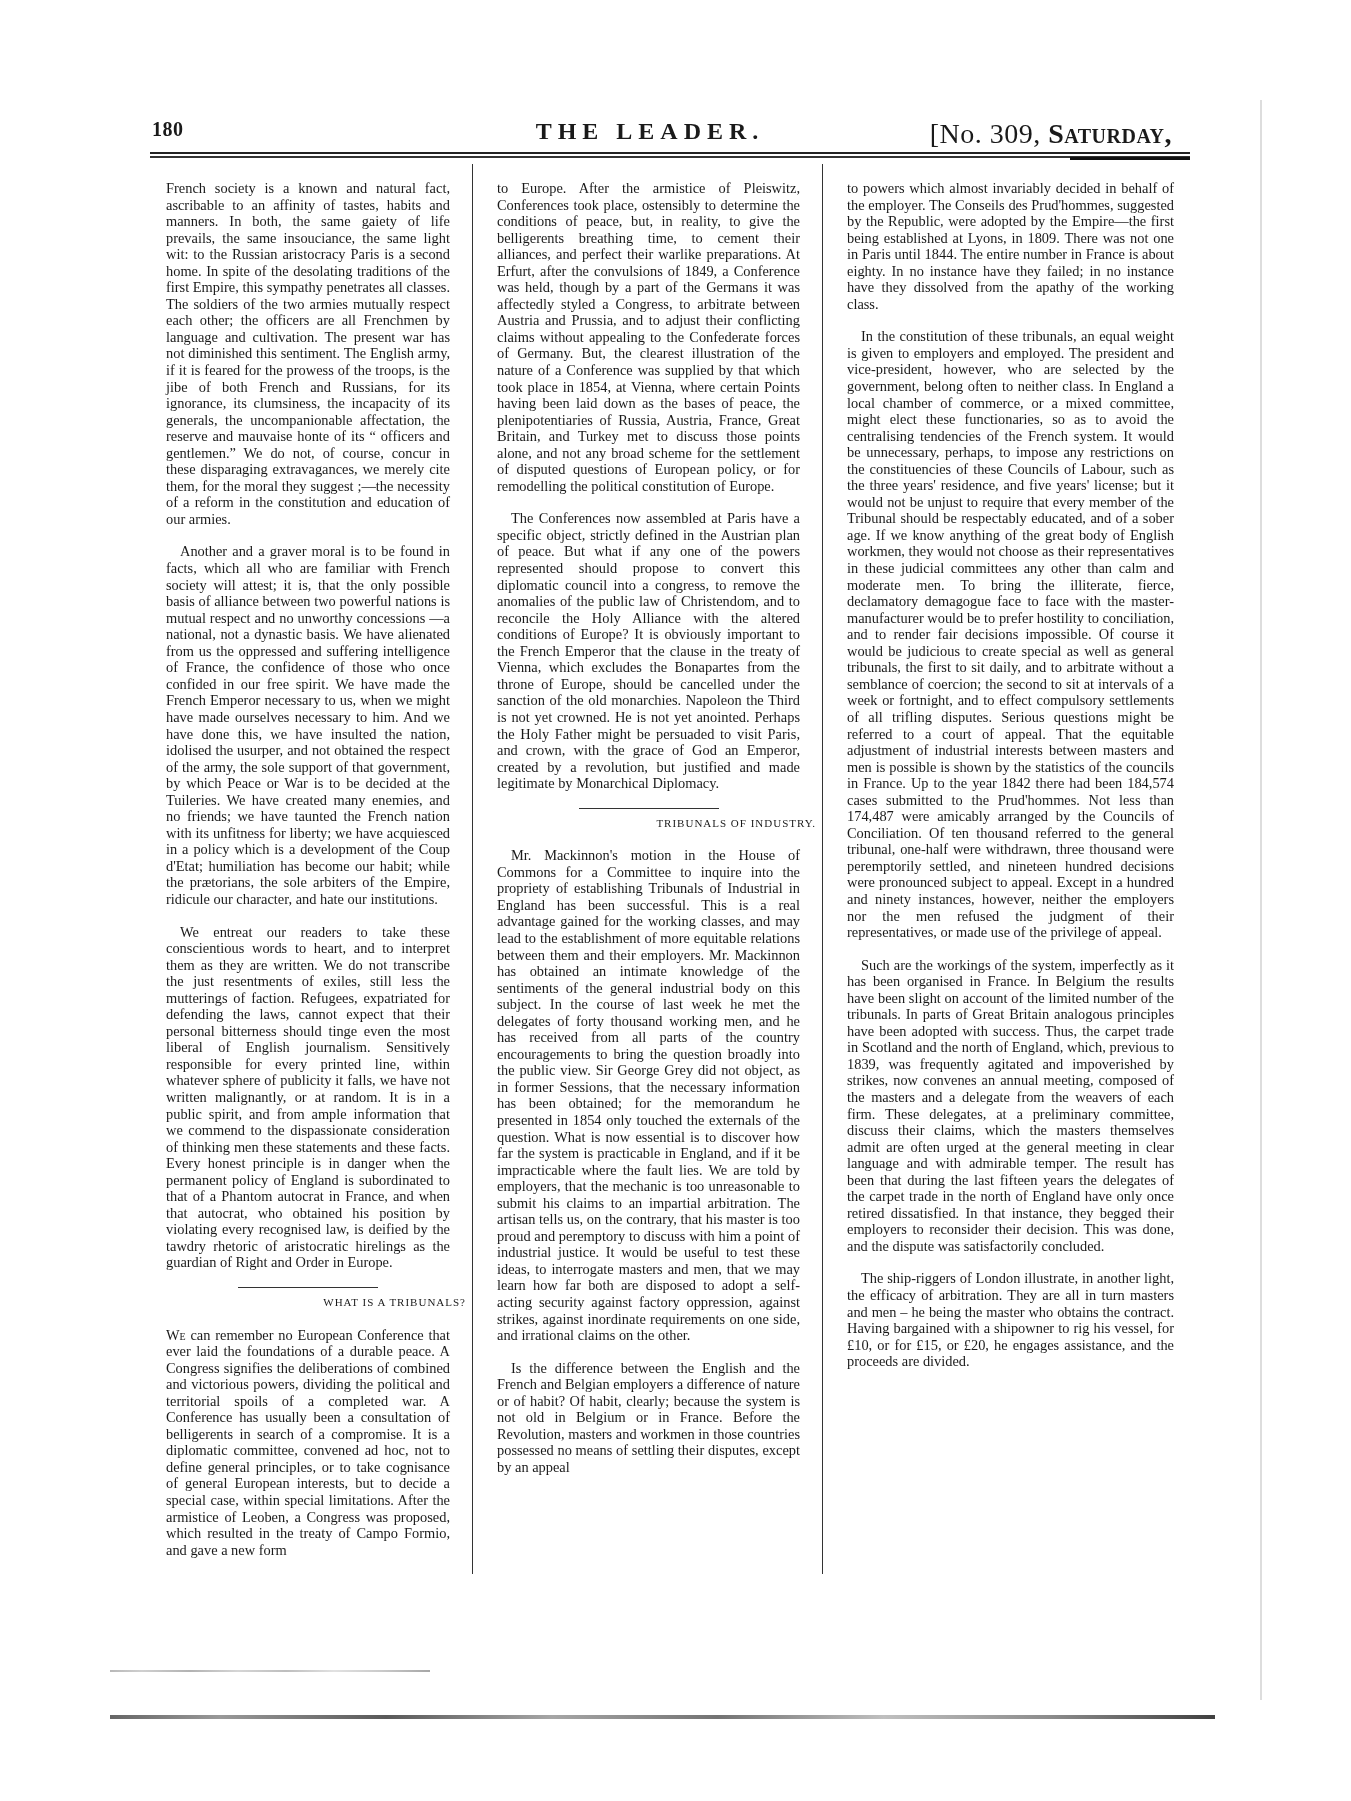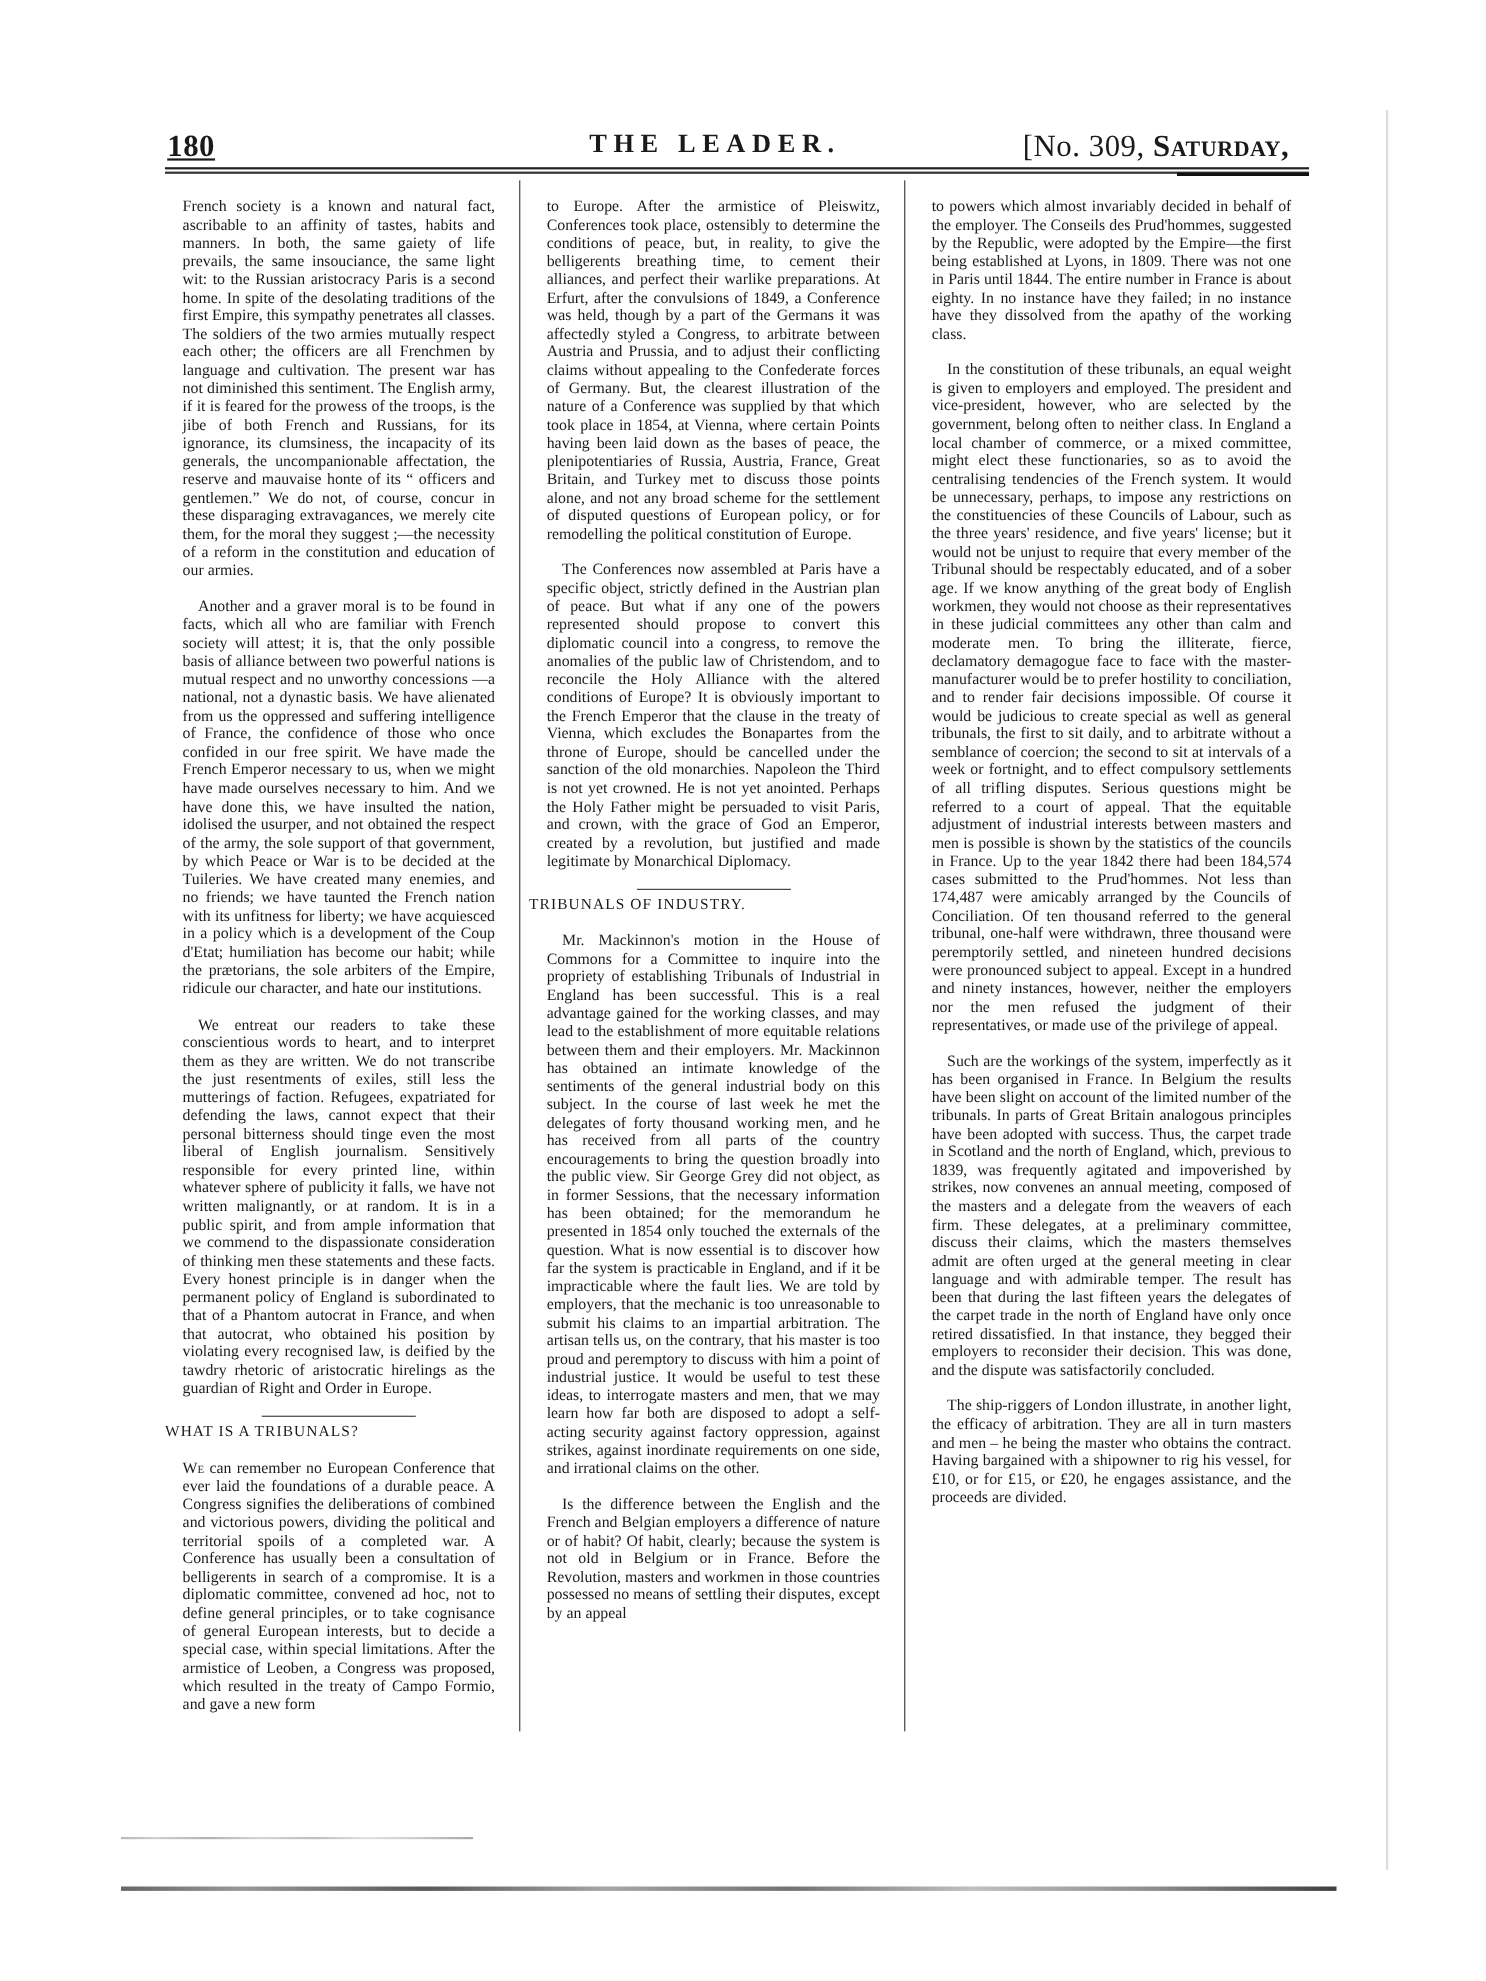--- a/index.html
+++ b/index.html
@@ -1,37 +1,37 @@
 <!DOCTYPE html>
 <html><head>
 <meta charset="utf-8">
 <style>
   html, body { margin: 0; padding: 0; background: #ffffff; }
   body { width: 1351px; height: 1801px; position: relative; overflow: hidden;
          font-family: "Liberation Serif", "DejaVu Serif", serif; color: #1a1a1a; }
   .page { position: absolute; left: 150px; top: 118px; width: 1040px; }
   .masthead { position: relative; height: 30px; }
-  .page-num { position: absolute; left: 2px; top: 0; font-size: 28px; font-weight: bold; letter-spacing: 0.5px; text-decoration: underline; }
+  .page-num { position: absolute; left: 2px; top: 0; font-size: 20px; font-weight: bold; letter-spacing: 0.5px; }
   .paper-title { position: absolute; left: 330px; top: 0; width: 340px; text-align: center;
                  font-size: 24px; font-weight: bold; letter-spacing: 6px; }
   .issue-info { position: absolute; right: 18px; top: 0; font-size: 28px; letter-spacing: 0.5px; }
   .issue-info .sc { font-variant: small-caps; font-weight: bold; }
   .rule-double { position: absolute; left: 0; top: 34px; width: 1040px; height: 6px;
                  border-top: 2px solid #222; border-bottom: 2px solid #333; box-sizing: border-box; }
   .rule-double::after { content: ""; position: absolute; right: 0; top: 3px; width: 120px; height: 3px; background:#111; }
   .columns { position: absolute; top: 46px; left: 0; width: 1040px; display: flex; }
   .col { box-sizing: border-box; font-size: 14.4px; line-height: 16.55px; text-align: justify;
          hyphens: auto; }
   .col p { margin: 16px; text-indent: 14px; }
   .col p.noindent { text-indent: 0; }
   .col1 { width: 322px; padding-right: 6px; }
   .col2 { width: 350px; padding: 0 6px 0 8px; border-left: 1.5px solid #333; }
   .col3 { width: 368px; padding: 0 0 0 8px; border-left: 1.5px solid #333; }
   .section-rule { width: 140px; margin: 9px auto 6px; border-top: 1.2px solid #333; }
-  .section-head { text-align: left; font-size: 14px; letter-spacing: 1px; margin: 0 0 2px; }
+  .section-head { text-align: right; font-size: 11px; letter-spacing: 1px; margin: 0 0 2px; }
   .sc { font-variant: small-caps; }
   .scan-line { position: absolute; left: 110px; top: 1715px; width: 1105px; height: 4px;
                background: linear-gradient(90deg, #333 0%, #777 10%, #222 25%, #888 40%, #444 55%, #aaa 70%, #666 85%, #000 100%);
                opacity: 0.75; }
   .scan-line.light { top: 1670px; width: 320px; height: 2px; opacity: 0.35; }
   .right-edge { position: absolute; left: 1260px; top: 100px; width: 2px; height: 1600px; background: #ddd; }
 </style>
 </head>
 <body>
 

